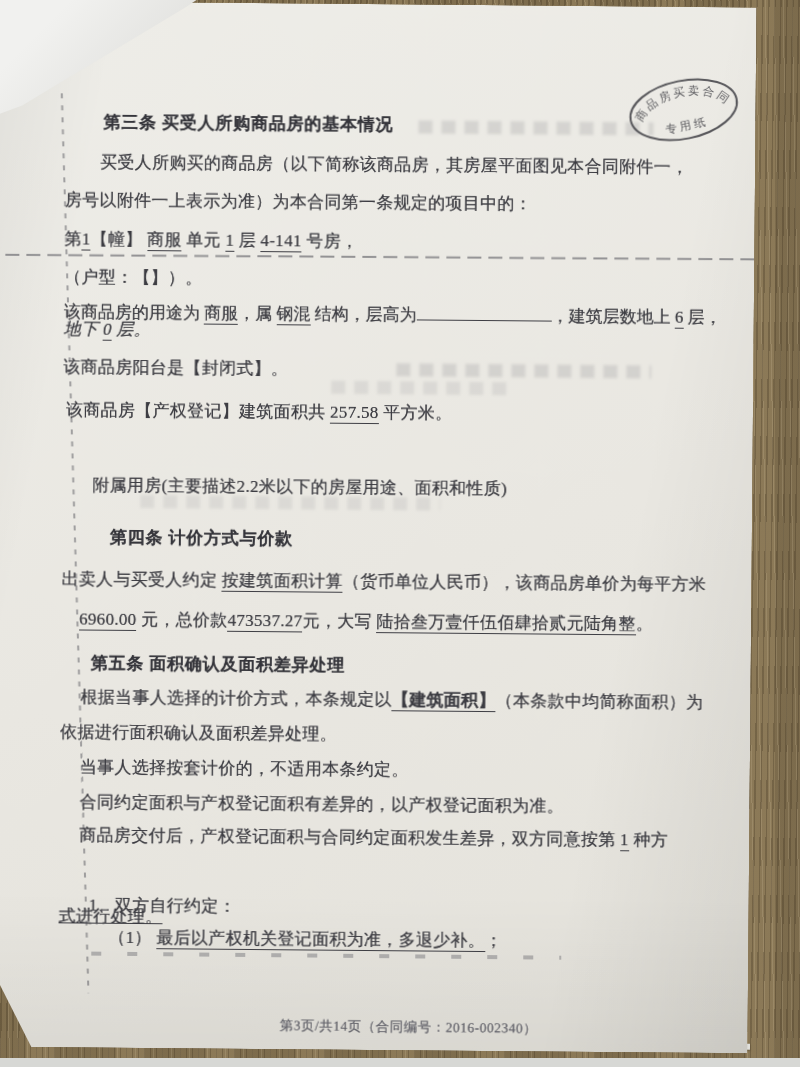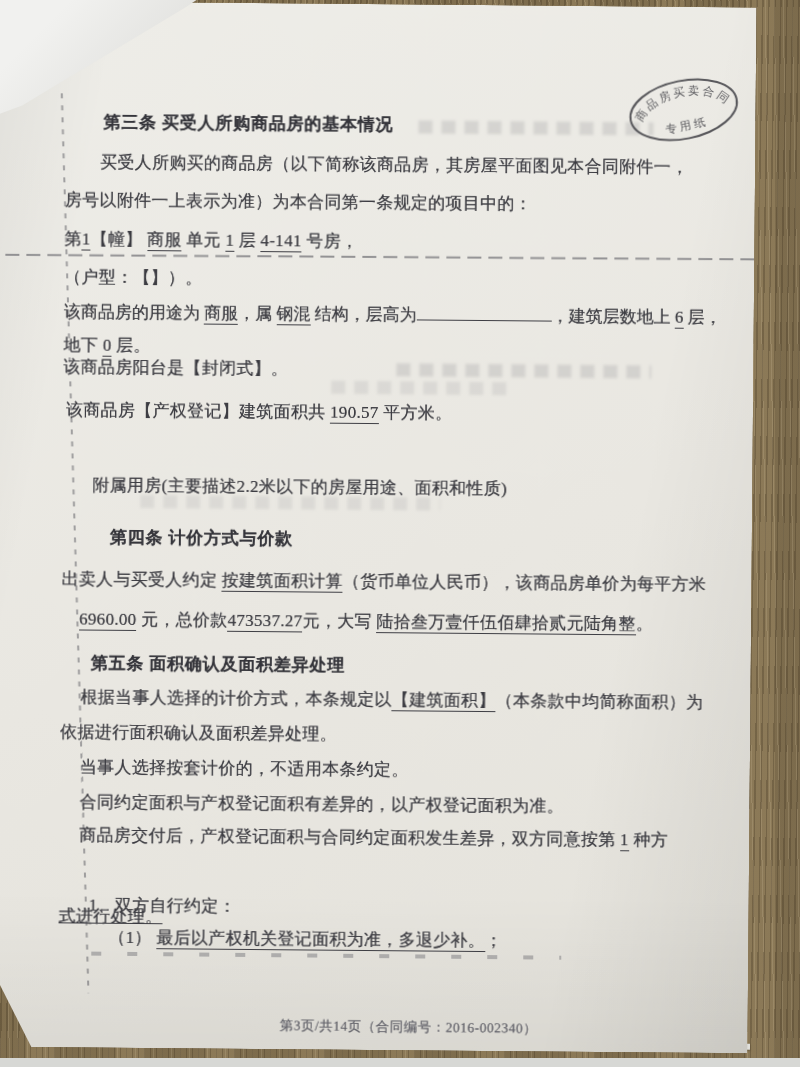--- a/index.html
+++ b/index.html
@@ -70,21 +70,21 @@
   }
   
   .ln{
     position:absolute;white-space:nowrap;
     font-size:17px;line-height:23px;color:#3c3c42;
     text-shadow:0 0 .6px rgba(60,60,66,.75);
     letter-spacing:.3px;z-index:3;
   }
   .hd{font-weight:700;color:#34343a;letter-spacing:.8px;}
   .u{border-bottom:1px solid #3e3e44;padding-bottom:1px;}
-  .bold{font-weight:400;}
+  .bold{font-weight:700;}
   .blank{display:inline-block;height:1.0em;border-bottom:1px solid #3e3e44;vertical-align:baseline;}
   .footer{
     position:absolute;left:302px;top:1014px;z-index:3;
     font-size:13.5px;color:#5e5e66;letter-spacing:.5px;white-space:nowrap;
     text-shadow:0 0 .5px rgba(90,90,98,.6);transform:rotate(.2deg);
   }
   .stamp{
     position:absolute;left:638px;top:63px;z-index:4;
     transform:rotate(-12deg);opacity:.88;
   }
@@ -116,23 +116,23 @@
     </text>
     <text x="60" y="60" text-anchor="middle" font-size="11.5" fill="#45454a" letter-spacing="3">专用纸</text>
   </svg>
 
   <div class="ln hd" style="left:118px;top:109px;">第三条 买受人所购商品房的基本情况</div>
   <div class="ln" style="left:115px;top:149px;">买受人所购买的商品房（以下简称该商品房，其房屋平面图见本合同附件一，</div>
   <div class="ln" style="left:80px;top:187px;">房号以附件一上表示为准）为本合同第一条规定的项目中的：</div>
   <div class="ln" style="left:80px;top:226px;"><span>第</span><span class="u">1</span><span>【幢】 </span><span class="u">商服</span><span> 单元 </span><span class="u">1</span><span> 层 </span><span class="u">4-141</span><span> 号房，</span></div>
   <div class="ln" style="left:80px;top:264px;">（户型：【】）。</div>
   <div class="ln" style="left:80px;top:298px;letter-spacing:0;"><span>该商品房的用途为 </span><span class="u">商服</span><span>，属 </span><span class="u">钢混</span><span> 结构，层高为</span><span class="blank" style="width: 135px;"></span><span>，建筑层数地上 </span><span class="u">6</span><span> 层，</span></div>
-  <div class="ln" style="left:80px;top:332px;"><span>地下 </span><span class="u">0</span><span> 层。</span></div>
+  <div class="ln" style="left:80px;top:316px;font-style:italic;"><span>地下 </span><span class="u">0</span><span> 层。</span></div>
   <div class="ln" style="left:80px;top:354px;">该商品房阳台是【封闭式】。</div>
-  <div class="ln" style="left:83px;top:397px;"><span>该商品房【产权登记】建筑面积共 </span><span class="u">190.57</span><span> 平方米。</span></div>
+  <div class="ln" style="left:83px;top:397px;"><span>该商品房【产权登记】建筑面积共 </span><span class="u">257.58</span><span> 平方米。</span></div>
   <div class="ln" style="left:110px;top:472px;">附属用房(主要描述2.2米以下的房屋用途、面积和性质)</div>
 
   <div class="ln hd" style="left:128px;top:524px;">第四条 计价方式与价款</div>
   <div class="ln" style="left:80px;top:566px;"><span>出卖人与买受人约定 </span><span class="u">按建筑面积计算</span><span>（货币单位人民币），该商品房单价为每平方米</span></div>
   <div class="ln" style="left:98px;top:606px;"><span class="u">6960.00</span><span> 元，总价款</span><span class="u">473537.27</span><span>元，大写 </span><span class="u">陆拾叁万壹仟伍佰肆拾贰元陆角整</span><span>。</span></div>
 
   <div class="ln hd" style="left:110px;top:650px;">第五条 面积确认及面积差异处理</div>
   <div class="ln" style="left:100px;top:684px;"><span>根据当事人选择的计价方式，本条规定以</span><span class="u bold">【建筑面积】</span><span>（本条款中均简称面积）为</span></div>
   <div class="ln" style="left:80px;top:719px;">依据进行面积确认及面积差异处理。</div>
   <div class="ln" style="left:100px;top:754px;">当事人选择按套计价的，不适用本条约定。</div>

